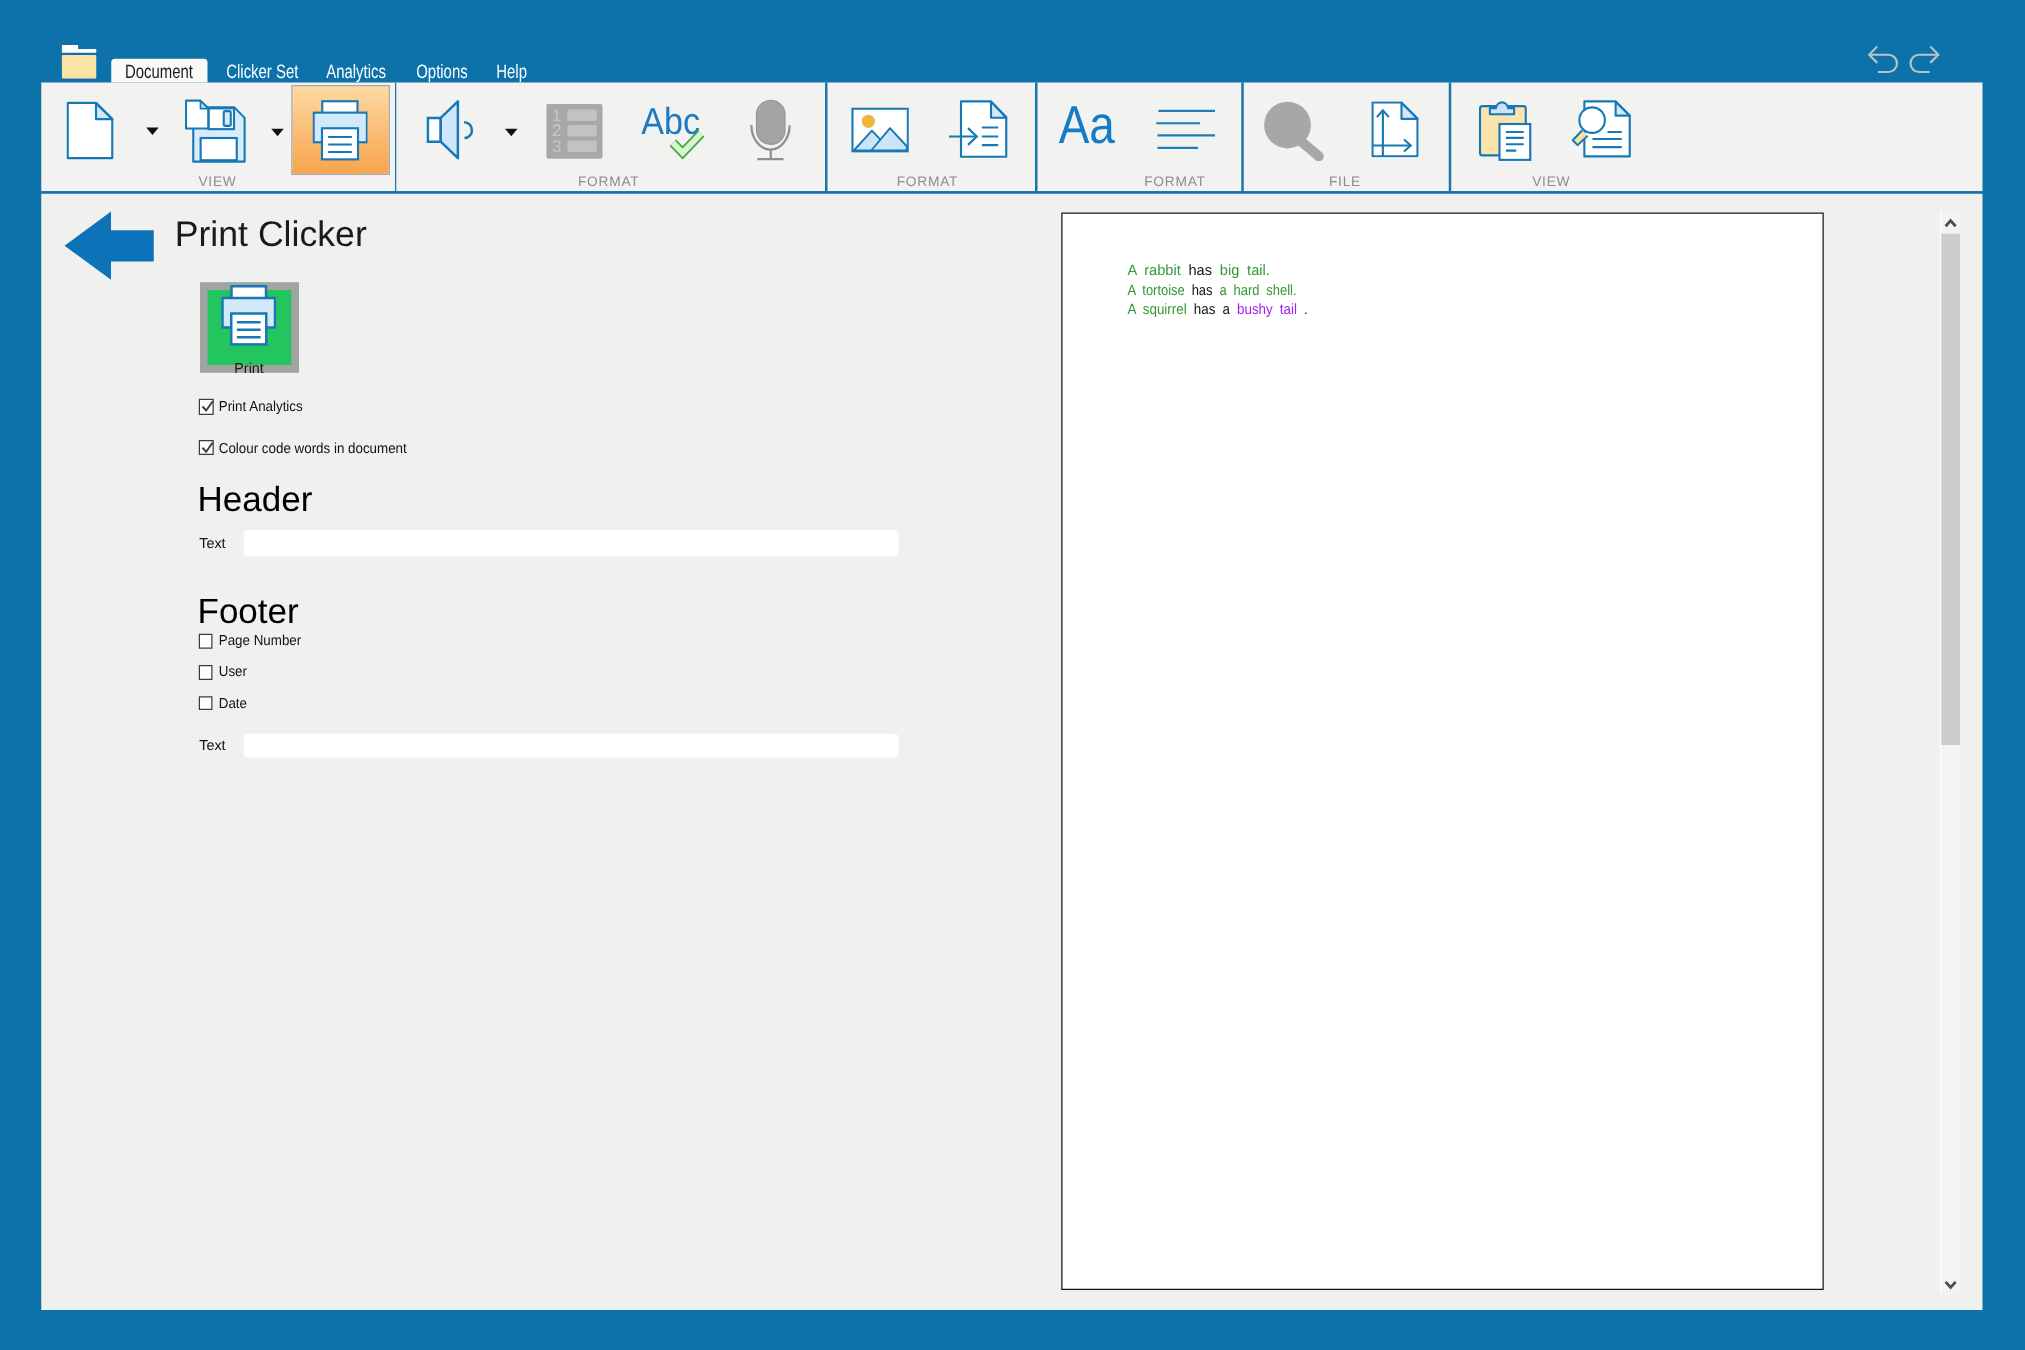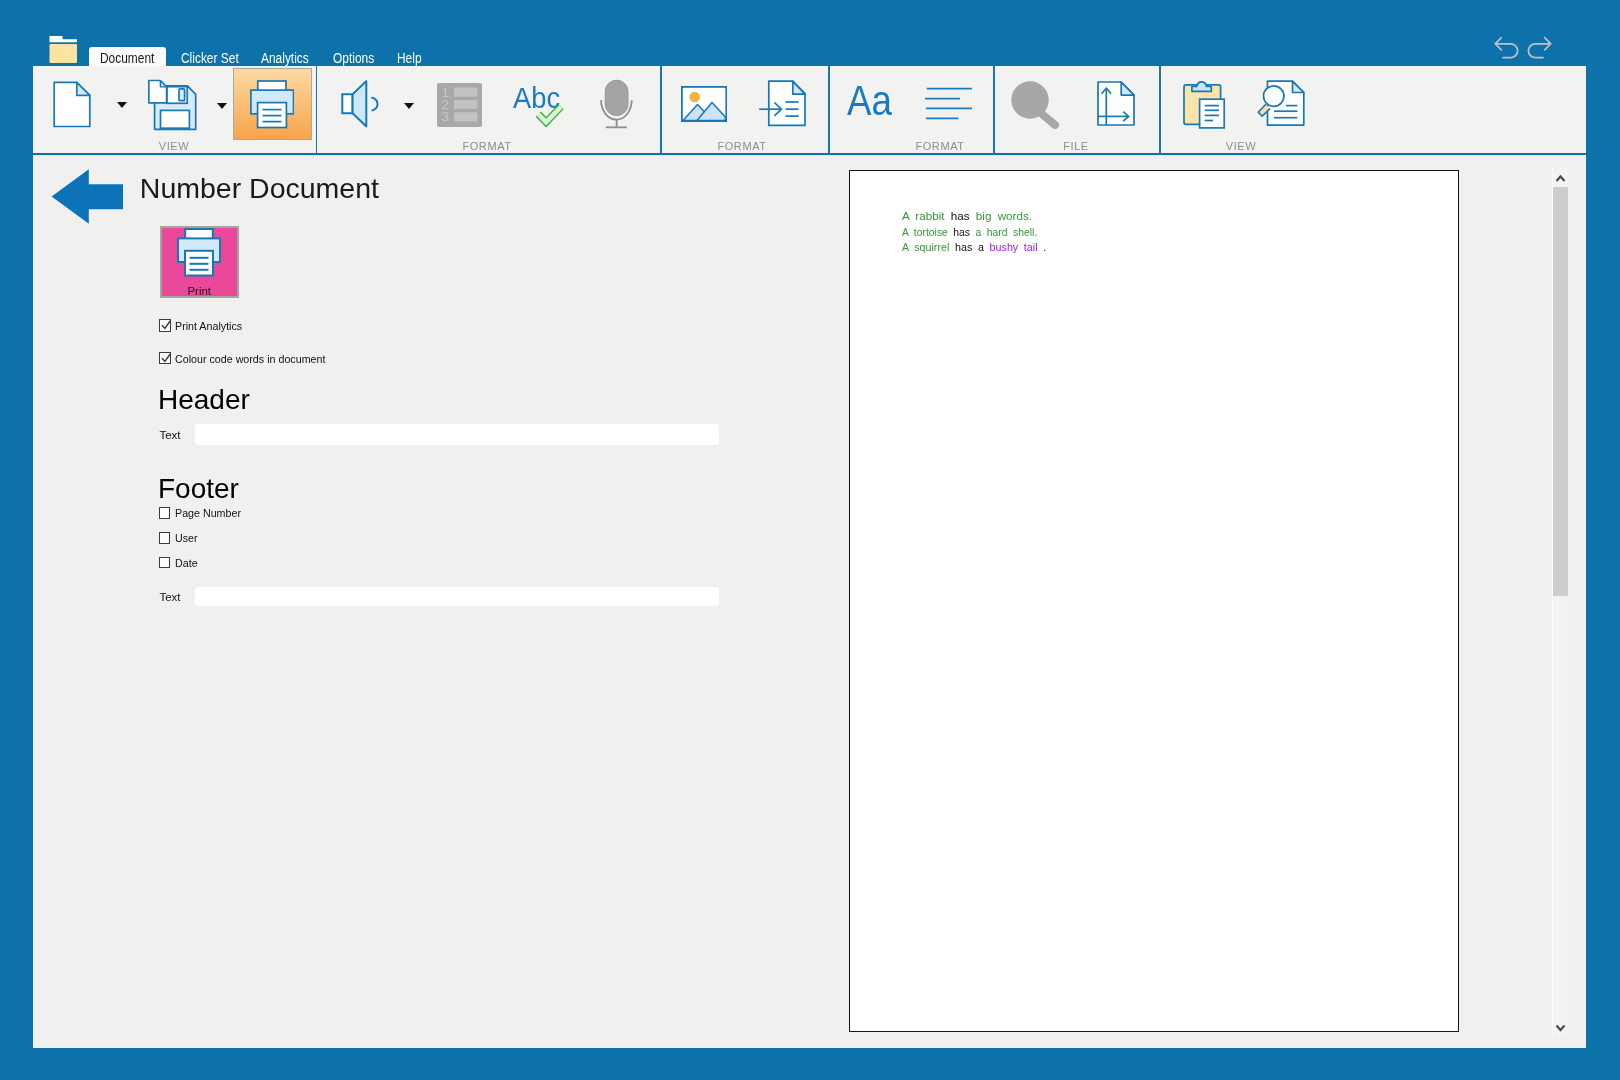--- a/index.html
+++ b/index.html
@@ -17,21 +17,21 @@
   #ribbon { left:33px; top:66px; width:1553px; height:87px; background:#f2f2f1; }
   #ribbonline { left:33px; top:152.5px; width:1553px; height:2px; background:#1272a8; }
   .sep { top:66px; width:1.5px; height:87px; background:#1b76ac; }
   .glabel { top:139.5px; font-size:11px; color:#8c8c94; letter-spacing:0.6px; text-align:center; width:120px; }
   .caret { width:0; height:0; border-left:5.5px solid transparent; border-right:5.5px solid transparent; border-top:6px solid #111; }
 
   
   #main { left:33px; top:154.5px; width:1553px; height:893.5px; background:#f0f0ef; }
 
   #title { left:139.8px; top:171.5px; font-size:28.5px; color:#1a1a1a; }
-  #printbtn { left:160px; top:226px; width:78.5px; height:72px; background:#ec4899; border:2px solid #a3a3a3; }
+  #printbtn { left:160px; top:226px; width:78.5px; height:72px; background:#22c55e; border:6px solid #a3a3a3; }
   #printbtn .lbl { position:absolute; left:0; right:0; top:57px; text-align:center; font-size:11.5px; color:#1a1a1a; }
 
   .cb { width:12.4px; height:12.4px; border:1.5px solid #3c3c3c; background:#fdfdfd; }
   .cblbl { font-size:11.5px; color:#111; transform:scaleX(0.93); transform-origin:0 0; white-space:pre; }
 
   .h2 { font-size:28px; color:#000000; }
   .txtlbl { font-size:11.5px; color:#111;text-align:center; }
   .input { width:524.8px; height:20.4px; background:#ffffff; border-radius:3.5px; }
 
   
@@ -214,21 +214,21 @@
   </g>
   <path d="M9.8,25.2 l-7.6,8 l3.9,3.9 l8,-7.5" fill="#f5dfa6" stroke="#1878b6" stroke-width="1.6" stroke-linejoin="round"></path>
   <circle cx="17.7" cy="17.1" r="10.2" fill="#ffffff" stroke="#1878b6" stroke-width="1.7"></circle>
 </svg>
 
 <div class="abs" id="main"></div>
 
 <svg class="abs" style="left:51px;top:168px" width="73" height="57" viewBox="0 0 73 57">
   <polygon points="72,16.2 37.8,16.2 37.8,1.2 0.6,28.5 37.8,55.8 37.8,41.2 72,41.2" fill="#0c73b8"></polygon>
 </svg>
-<div class="abs" id="title">Number Document</div>
+<div class="abs" id="title">Print Clicker</div>
 
 <div class="abs" id="printbtn">
     <span class="lbl">Print</span>
   </div>
 <svg class="abs" style="left:177px;top:228px" width="44" height="49" viewBox="0 0 44 49">
   <rect x="8.2" y="1" width="27.6" height="14" fill="#ffffff" stroke="#1878b6" stroke-width="2"></rect>
   <rect x="1" y="10.4" width="42" height="23.6" fill="#d2e9fa" stroke="#1878b6" stroke-width="2"></rect>
   <rect x="8" y="22.8" width="28" height="24.7" fill="#ffffff" stroke="#1878b6" stroke-width="2"></rect>
   <g stroke="#1878b6" stroke-width="2">
     <line x1="12.5" y1="29.8" x2="31.5" y2="29.8"></line>
@@ -257,21 +257,21 @@
 <div class="abs cb" style="left:158.5px;top:507.1px;width:11.8px;height:11.8px"></div>
 <div class="abs cblbl" style="left:174.5px;top:507.4px">Page Number</div>
 <div class="abs cb" style="left:158.5px;top:531.9px;width:11.8px;height:11.8px"></div>
 <div class="abs cblbl" style="left:174.5px;top:532.2px">User</div>
 <div class="abs cb" style="left:158.5px;top:556.7px;width:11.8px;height:11.8px"></div>
 <div class="abs cblbl" style="left:174.5px;top:557px">Date</div>
 <div class="abs txtlbl" style="left:159.4px;top:590.8px">Text</div>
 <div class="abs input" style="left:194.5px;top:586.5px;height:19.8px"></div>
 
 <div class="abs" id="page"></div>
-<div class="docline" style="top:209.2px;transform:scaleX(0.99)"><span class="wg">A rabbit</span> <span class="wk">has</span> <span class="wg">big words.</span></div>
+<div class="docline" style="top:209.2px;transform:scaleX(0.99)"><span class="wg">A rabbit</span> <span class="wk">has</span> <span class="wg">big tail.</span></div>
 <div class="docline" style="top:224.7px;transform:scaleX(0.878)"><span class="wg">A tortoise</span> <span class="wk">has</span> <span class="wg">a hard shell.</span></div>
 <div class="docline" style="top:240.2px;transform:scaleX(0.907)"><span class="wg">A squirrel</span> <span class="wk">has a</span> <span class="wp">bushy tail</span> <span class="wk">.</span></div>
 
 <div class="abs" id="sbar"></div>
 <div class="abs" id="sthumb" style="left:1553px;top:187px;width:14.6px;height:409px;background:#cdcdcd"></div>
 <svg class="abs" style="left:1555px;top:174px" width="11" height="9" viewBox="0 0 11 9">
   <path d="M1.5,7 L5.5,2.5 L9.5,7" fill="none" stroke="#4d4d4d" stroke-width="2.2"></path>
 </svg>
 <svg class="abs" style="left:1555px;top:1023px" width="11" height="9" viewBox="0 0 11 9">
   <path d="M1.5,2.5 L5.5,7 L9.5,2.5" fill="none" stroke="#4d4d4d" stroke-width="2.2"></path>

